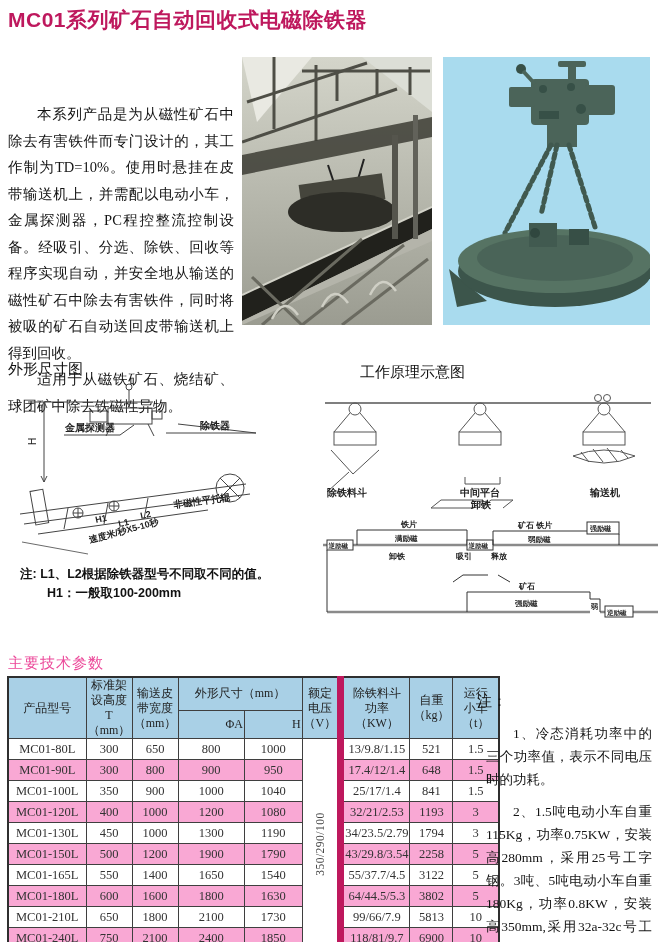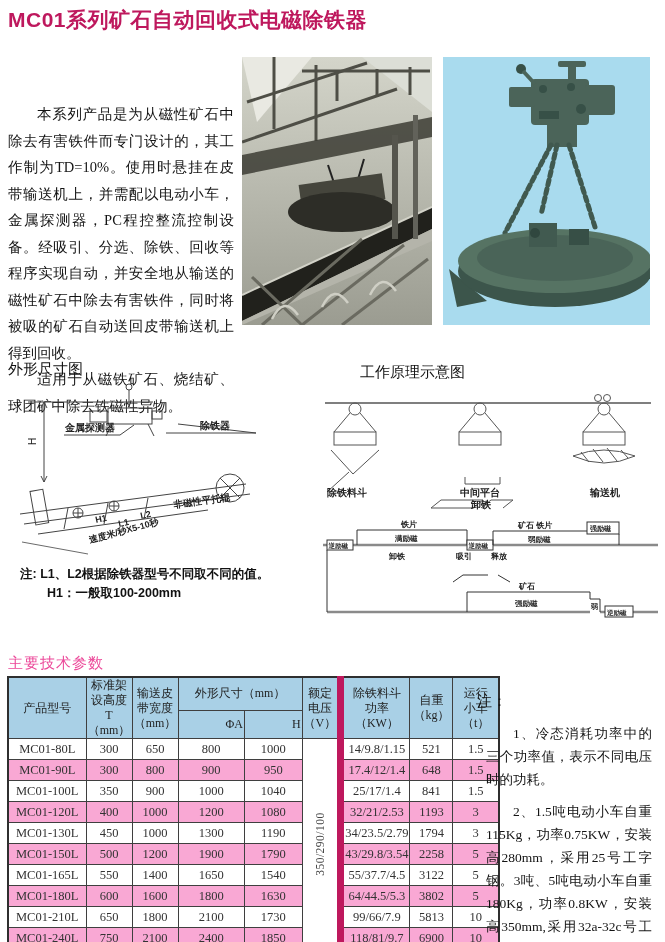--- a/index.html
+++ b/index.html
@@ -302,21 +302,21 @@
     <tbody>
         <tr>
           <td>MC01-80L</td>
           <td>300</td>
           <td>650</td>
           <td>800</td>
           <td>1000</td>
           <td class="voltage" rowspan="10">
             <span class="vtext">350/290/100</span>
           </td>
-          <td>14/9.8/1.15</td>
+          <td>13/9.8/1.15</td>
           <td>521</td>
           <td>1.5</td>
         </tr>
         <tr class="alt">
           <td>MC01-90L</td>
           <td>300</td>
           <td>800</td>
           <td>900</td>
           <td>950</td>
           <td>17.4/12/1.4</td>

